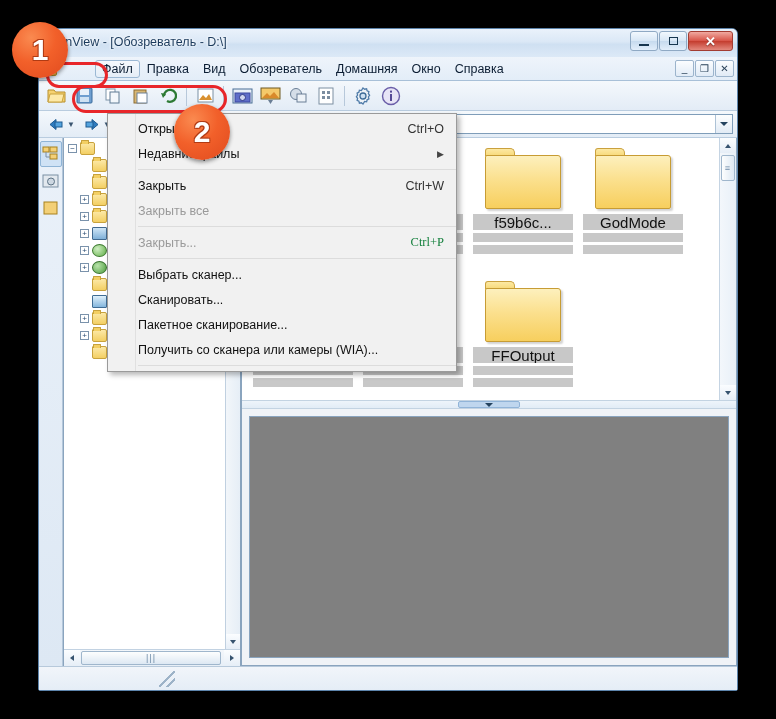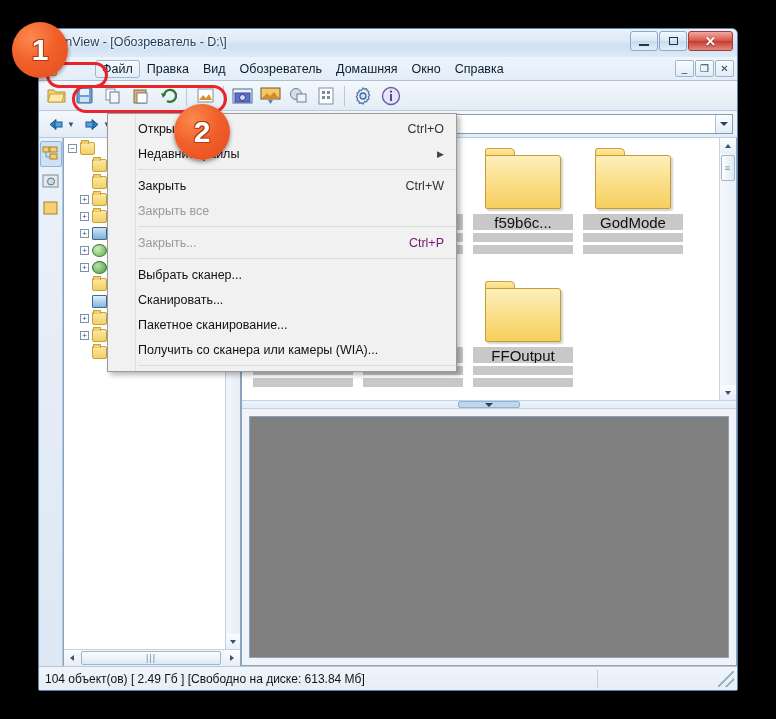--- a/index.html
+++ b/index.html
@@ -290,21 +290,21 @@
     position:absolute; left:0; top:0; bottom:0; width:28px;
     background:#f1f1f1; border-right:1px solid #e0e0e0;
   }
   .dd-item {
     position:relative; height:25px; display:flex; align-items:center;
     padding-left: 30px; padding-right:12px;
     font-size:12.5px; color:#111; white-space:nowrap;
   }
   .dd-item.disabled { color:#9a9a9a; }
   .dd-accel { margin-left:auto; font-size:12.5px; color:#333; }
-  .dd-item.disabled .dd-accel { color:#701a75; }
+  .dd-item.disabled .dd-accel { color:#15803d;font-family:Liberation Serif, serif; }
   .dd-sep { height:1px; background:#dcdcdc; margin:3px 0 3px 30px; }
   .dd-sub { margin-left:auto; font-size:9px; color:#444; }
 
   
   .hl-rect {
     position:absolute;
     border:3px solid #e8262a; border-radius:14px;
     z-index: 80; pointer-events:none;
   }
   .badge {
@@ -697,21 +697,20 @@
             <span class="caret-d"></span>
           </div>
         </div>
         <div class="preview-wrap">
           <div class="preview"></div>
         </div>
       </div>
     </div>
 
     <div class="statusbar">
-      <div class="status-cell status-grow">104 объект(ов) [ 2.49 Гб ] [Свободно на диске: 613.84 Мб]</div>
       <div class="status-cell" style="width:120px;border-right:none;"></div>
       <div class="status-grip"></div>
     </div>
 
     <div class="dropdown" id="dd-host">
       <div class="dd-gutter"></div>
     <div class="dd-item">
           <span>Открыть...</span>
           <span class="dd-accel">Ctrl+O</span>
         </div>

